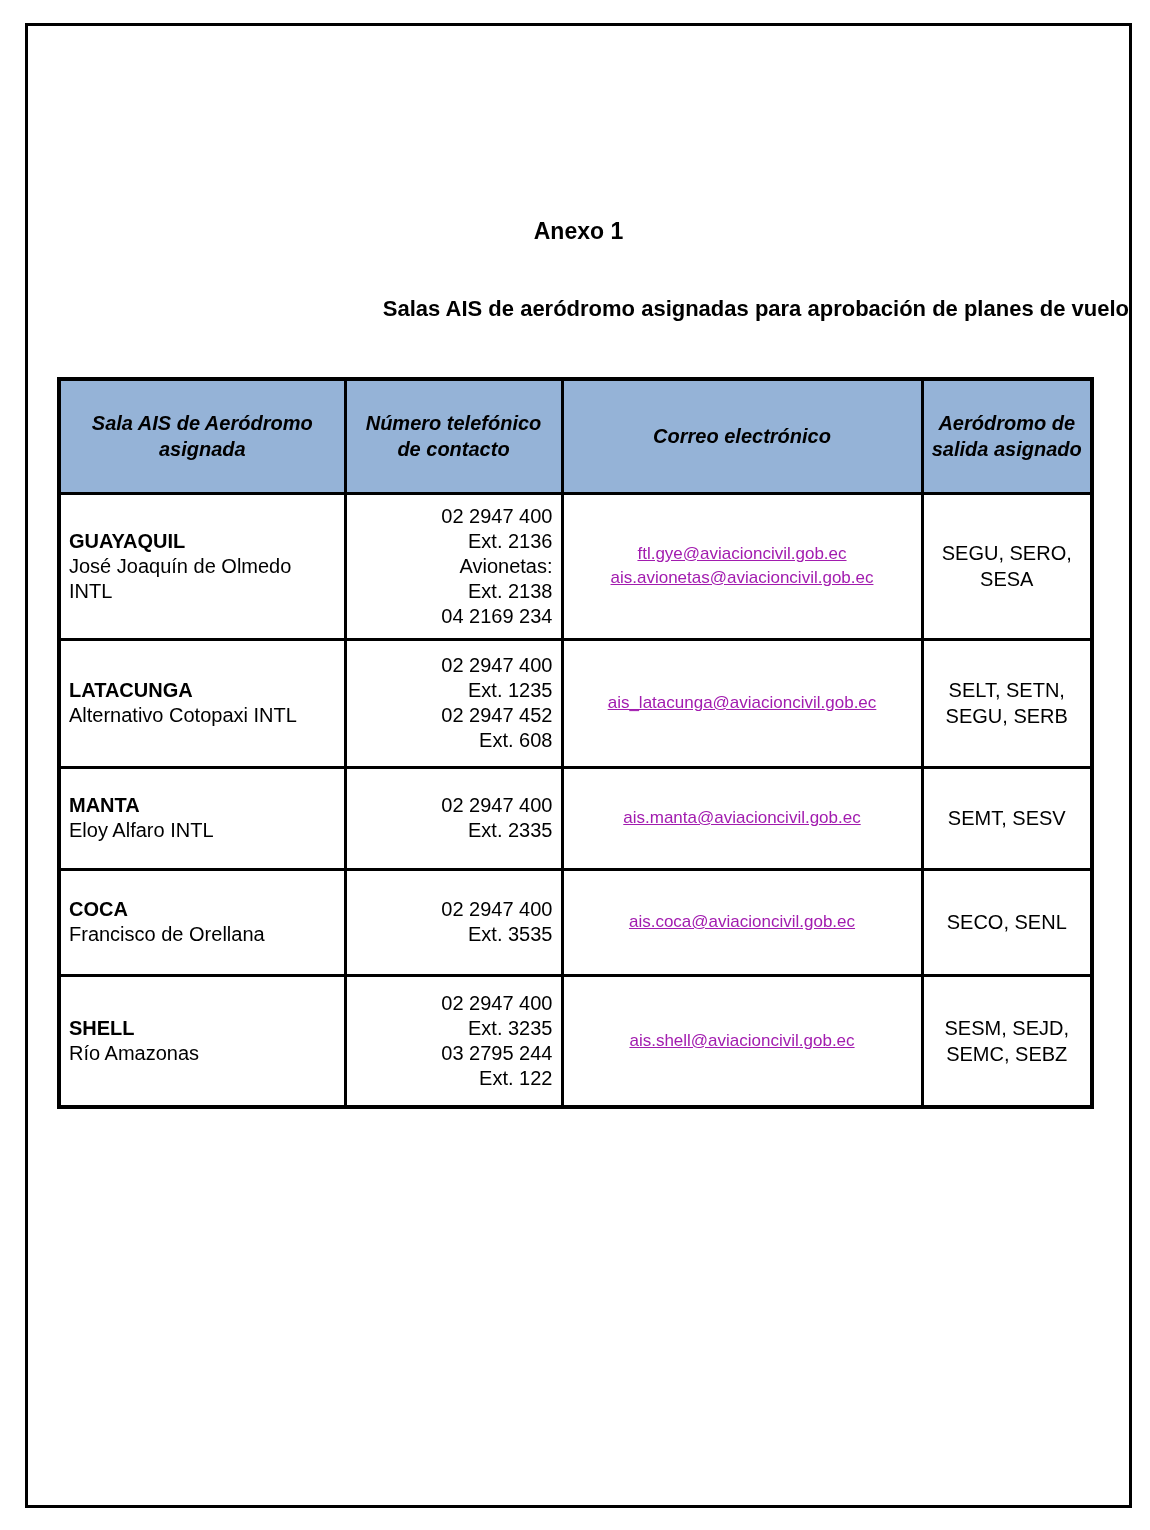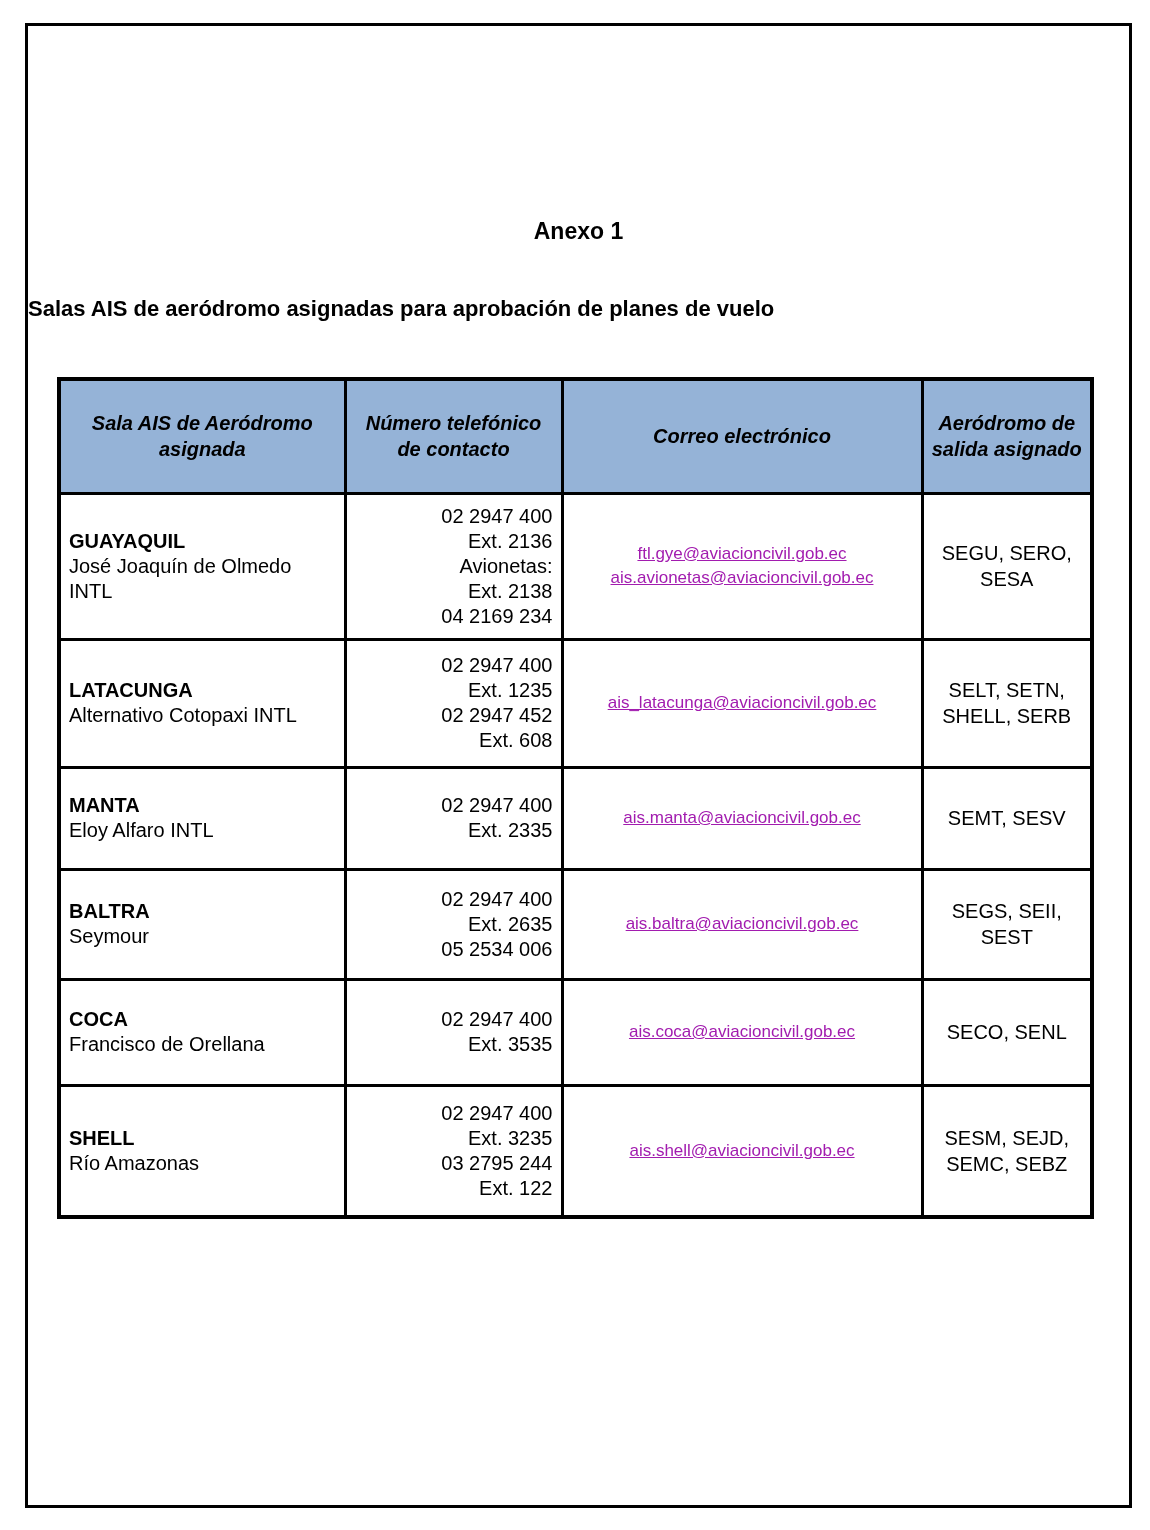--- a/index.html
+++ b/index.html
@@ -29,21 +29,21 @@
     text-align: center;
     font-size: 23px;
     font-weight: bold;
     margin-top: 16px;
   }
   .doc-subtitle {
     position: absolute;
     top: 266px;
     left: 0;
     right: 0;
-    text-align: left;
+    text-align: right;
     font-size: 22px;
     font-weight: bold;
     line-height: 34px;
   }
   table.ais-table {
     position: absolute;
     top: 351px;
     left: 29px;
     width: 1033px;
     border-collapse: collapse;
@@ -151,50 +151,37 @@
           <span class="sala-name">LATACUNGA</span><br>
           <span>Alternativo Cotopaxi INTL</span>
         </td>
         <td class="phone-cell">02 2947 400
 Ext. 1235
 02 2947 452
 Ext. 608</td>
         <td class="email-cell">
           <span class="email-link">ais_latacunga@aviacioncivil.gob.ec</span>
         </td>
-        <td class="aero-cell">SELT, SETN, SHELL, SERB</td>
+        <td class="aero-cell">SELT, SETN, SEGU, SERB</td>
       </tr>
 
       <tr class="r2">
         <td class="sala-cell">
           <span class="sala-name">MANTA</span><br>
           <span>Eloy Alfaro INTL</span>
         </td>
         <td class="phone-cell">02 2947 400
 Ext. 2335</td>
         <td class="email-cell">
           <span class="email-link">ais.manta@aviacioncivil.gob.ec</span>
         </td>
         <td class="aero-cell">SEMT, SESV</td>
       </tr>
 
 
-      <tr class="r4">
-        <td class="sala-cell">
-          <span class="sala-name">BALTRA</span><br>
-          <span>Seymour</span>
-        </td>
-        <td class="phone-cell">02 2947 400
-Ext. 2635
-05 2534 006</td>
-        <td class="email-cell">
-          <span class="email-link">ais.baltra@aviacioncivil.gob.ec</span>
-        </td>
-        <td class="aero-cell">SEGS, SEII, SEST</td>
-      </tr>
 
       <tr class="r5">
         <td class="sala-cell">
           <span class="sala-name">COCA</span><br>
           <span>Francisco de Orellana</span>
         </td>
         <td class="phone-cell">02 2947 400
 Ext. 3535</td>
         <td class="email-cell">
           <span class="email-link">ais.coca@aviacioncivil.gob.ec</span>

